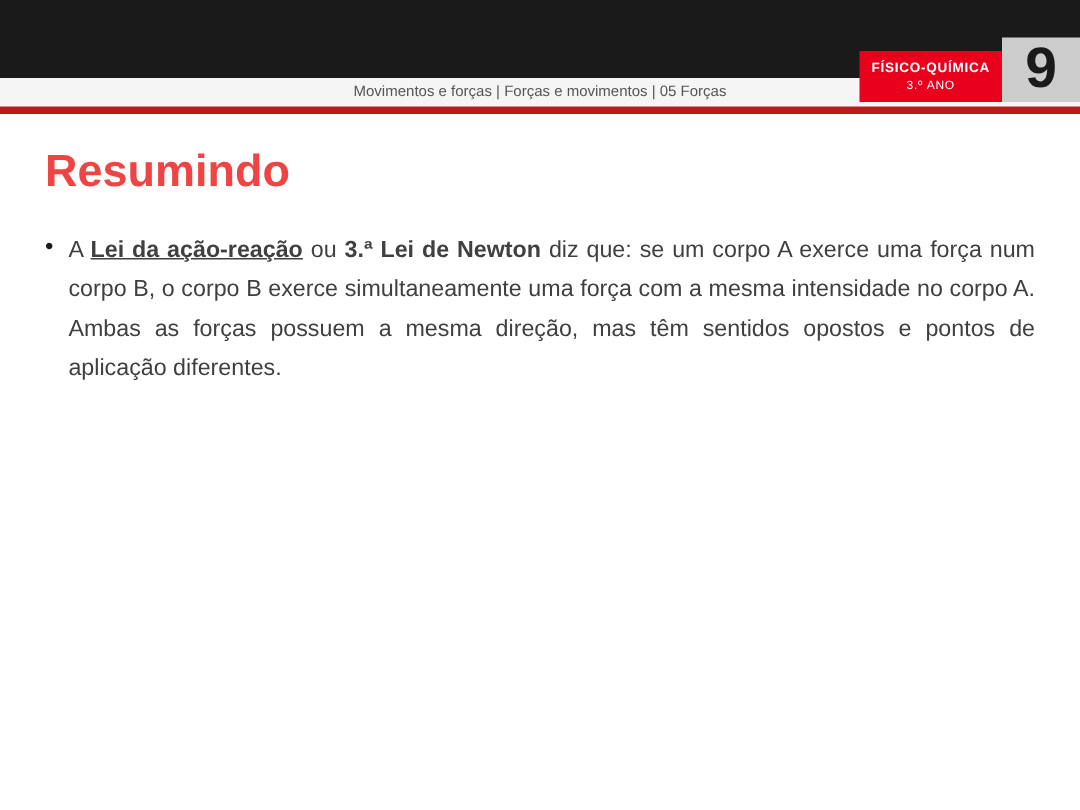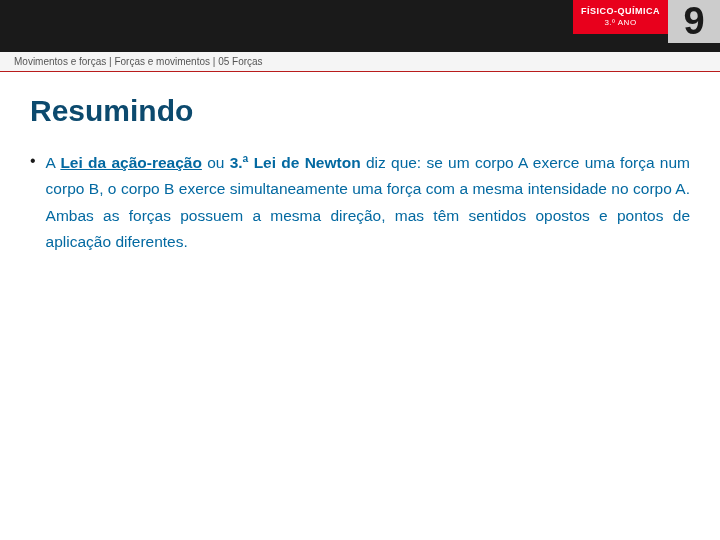--- a/index.html
+++ b/index.html
@@ -55,23 +55,23 @@
       font-weight: bold;
       font-style: italic;
       margin-left: 14px;
       letter-spacing: 1px;
     }
 
     .header-right {
       position: absolute;
       right: 0;
       top: 0;
-      height: 54px;
+      height: 68px;
       display: flex;
-      align-items: flex-start;
+      align-items: flex-end;
     }
 
     .subject-badge {
       background: #e8001c;
       color: white;
       font-size: 9px;
       font-weight: bold;
       padding: 6px 8px;
       text-align: center;
       display: flex;
@@ -101,55 +101,56 @@
       font-size: 38px;
       font-weight: bold;
       color: #1a1a1a;
     }
 
     .breadcrumb-bar {
       background: #f5f5f5;
       padding: 4px 14px;
       font-size: 10px;
       color: #555;
-      border-bottom: 1px solid #b91c1c;
+      border-bottom: 5px solid #b91c1c;
+      text-align: center;
     }
 
     .breadcrumb-bar span {
       color: #555;
     }
 
     .content {
       padding: 22px 30px 20px 30px;
     }
 
     .section-title {
       font-size: 30px;
       font-weight: bold;
-      color: #0c4a6e;
+      color: #ef4444;
       margin-bottom: 22px;
     }
 
     .bullet-content {
       display: flex;
       align-items: flex-start;
       gap: 0;
     }
 
     .bullet {
       font-size: 16px;
       color: #1a1a1a;
       margin-right: 10px;
       margin-top: 2px;
       flex-shrink: 0;
     }
 
     .paragraph-block {
       font-size: 15.5px;
-      color: #0369a1;
+      color: #404040;
       line-height: 1.7;
       text-align: justify;
     }
 
     .paragraph-block .normal {
       font-weight: normal;
     }
 
     .paragraph-block .bold {
       font-weight: bold;

